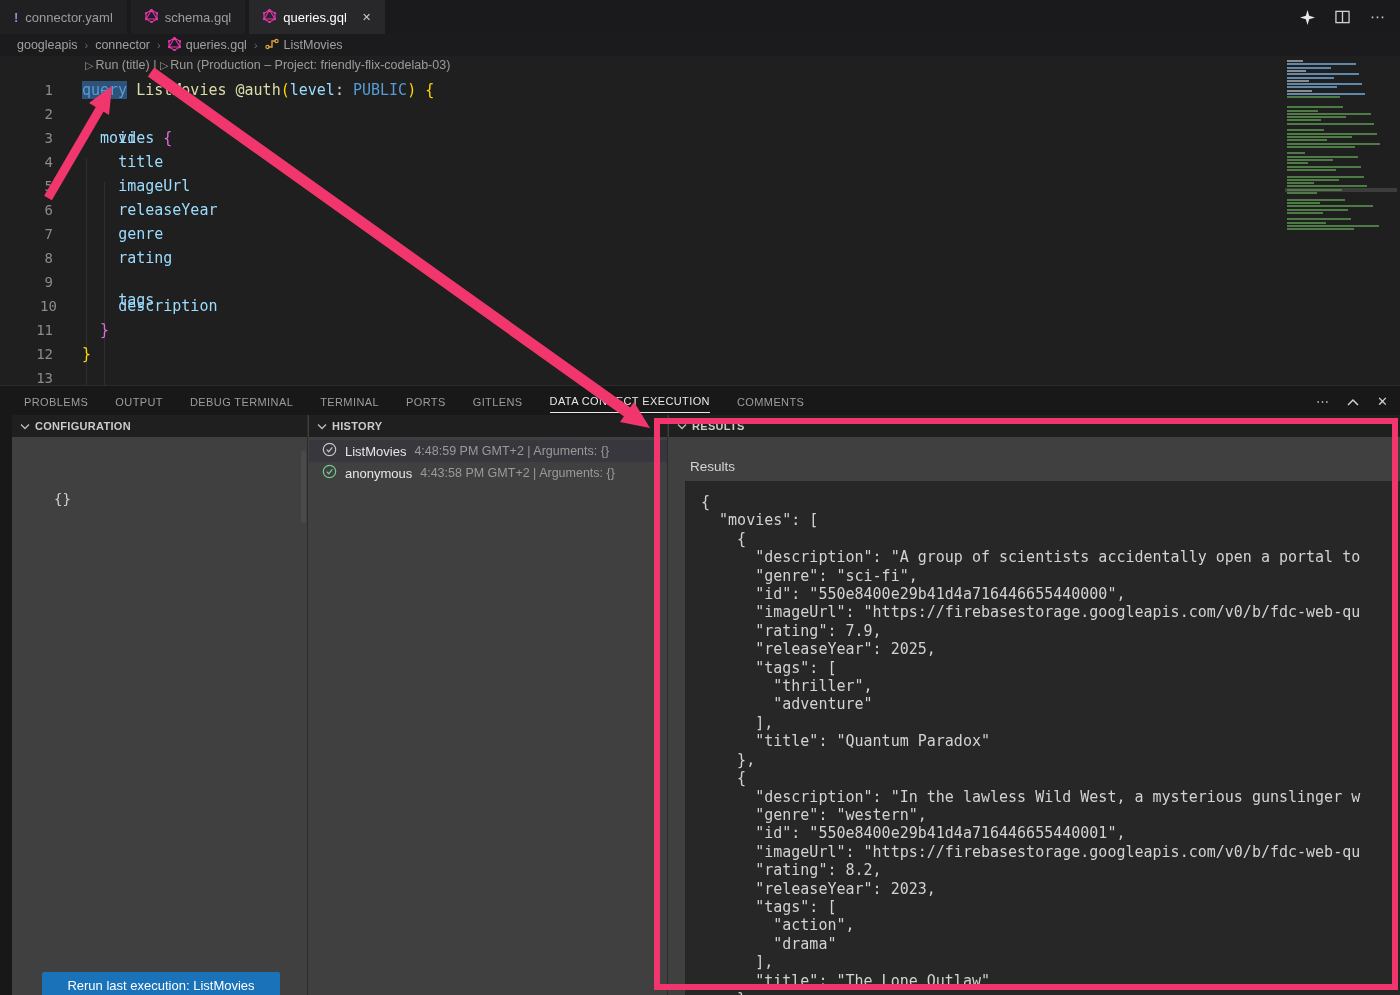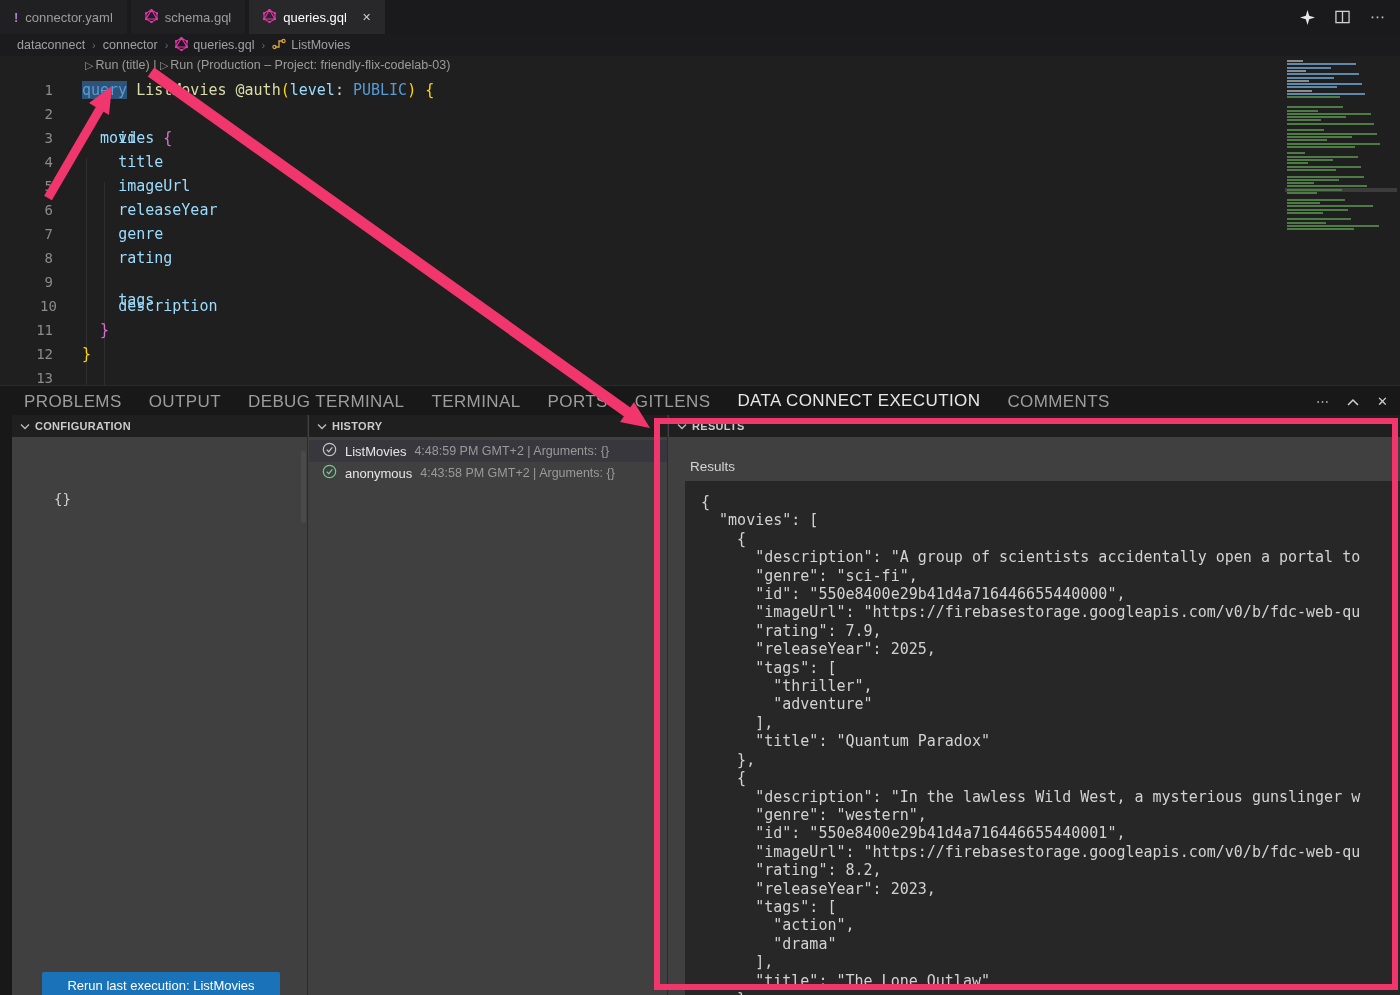--- a/index.html
+++ b/index.html
@@ -49,21 +49,21 @@
   .indent-guide { position:absolute; width:1px; background:#2e2e2e; }
 
   
   #minimap { position:absolute; right:3px; top:4px; width:112px; height:178px; }
   .mm-row { position:absolute; left:2px; height:2px; }
   .mm-hl  { position:absolute; left:0; width:100%; height:4px; background:#3c3c3c; }
 
   
   #panel-tabs { position:absolute; left:0; top:387px; width:1400px; height:28px;
                 background:#181818; display:flex; align-items:center; padding-left:24px; }
-  .ptab { font-size:17px; letter-spacing:0.4px; color:#9d9d9d; margin-right:27px;
+  .ptab { font-size:11px; letter-spacing:0.4px; color:#9d9d9d; margin-right:27px;
           padding:6px 0 5px; cursor:pointer; }
   .ptab.active { color:#e7e7e7; border-bottom:1px solid #e7e7e7; }
   #panel-actions { position:absolute; right:12px; top:387px; height:28px; display:flex;
                    align-items:center; gap:18px; color:#cfcfcf; font-size:13px; }
 
   #panel-body { position:absolute; left:12px; top:415px; width:1400px; height:580px;
                 background:#404040; }
   .sec-header { position:absolute; top:0; left:0; right:0; height:22px; display:flex;
                 align-items:center; gap:5px; padding-left:8px; font-size:11px;
                 font-weight:bold; letter-spacing:0.3px; color:#cbcbcb; background:#1f1f1f; }
@@ -149,21 +149,21 @@
       <svg width="15" height="14" viewBox="0 0 16 14">
           <rect x="1" y="1" width="14" height="12" fill="none" stroke="#cfcfcf" stroke-width="1.4"></rect>
           <line x1="8" y1="1" x2="8" y2="13" stroke="#cfcfcf" stroke-width="1.4"></line>
         </svg>
     </span>
     <span class="dots">⋯</span>
   </div>
 
   <div id="breadcrumb">
       <span class="bc-item">
-        <span>dataconnect</span>
+        <span>googleapis</span>
       </span>
       <span class="bc-sep">›</span>
       <span class="bc-item">
         <span>connector</span>
       </span>
       <span class="bc-sep">›</span>
       <span class="bc-item">
         <span><svg width="13" height="14" viewBox="0 0 13 14">
             <path d="M6.5 1 L12 4.2 V10 L6.5 13.2 L1 10 V4.2 Z M1 10 H12 M6.5 1 L1 10 M6.5 1 L12 10" fill="none" stroke="#e535ab" stroke-width="1.1"></path>
             <circle cx="6.5" cy="1" r="1.2" fill="#e535ab"></circle>

